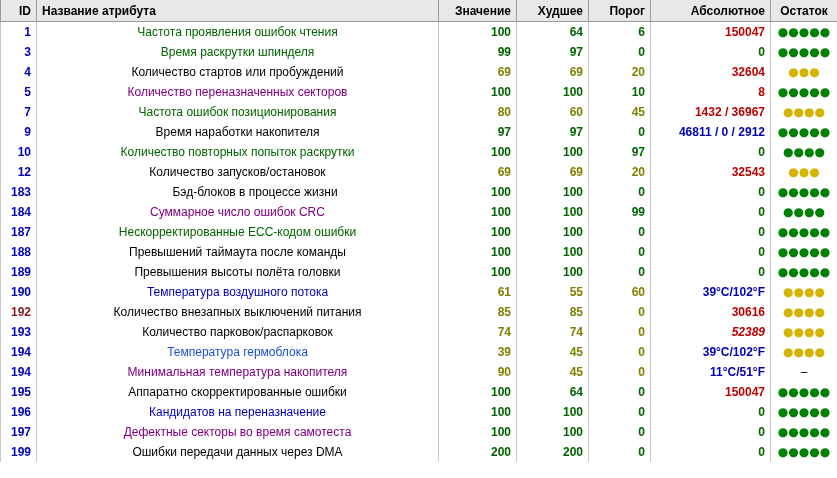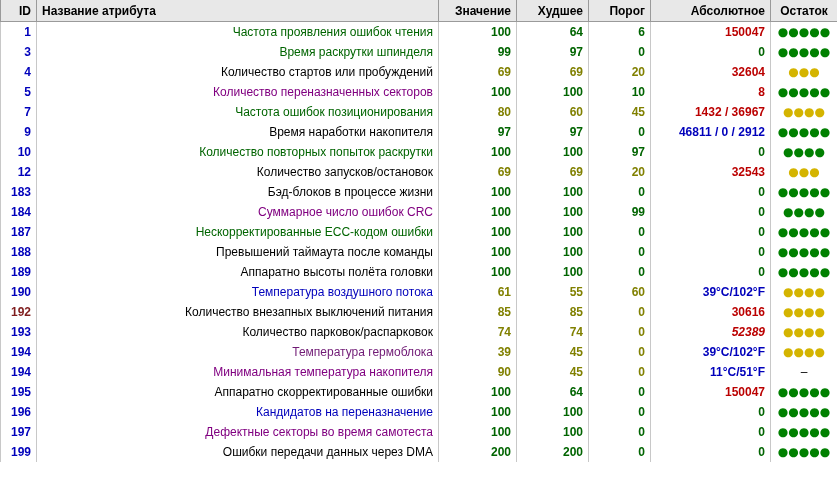--- a/index.html
+++ b/index.html
@@ -48,21 +48,21 @@
   col.c-thr   { width: 62px; }
   col.c-abs   { width: 120px; }
   col.c-rest  { width: 67px; }
 
   .t-id    { text-align: right; padding-right: 8px; font-weight: bold; }
   .t-name  { text-align: left; padding-left: 8px; font-weight: bold; }
   .t-num   { text-align: right; padding-right: 8px; font-weight: bold; }
   .t-rest  { text-align: center; }
 
   td.id    { text-align: right;  padding-right: 8px; font-weight: bold; }
-  td.name  { text-align: right;   padding-left: 8px; margin-left: 36px; }
+  td.name  { text-align: center;   padding-left: 8px; margin-left: 36px; }
   td.num   { text-align: right;  padding-right: 8px; font-weight: bold; }
   td.abs   { text-align: right;  padding-right: 8px; font-weight: bold; }
   td.rest  { text-align: center; }
 
   .dots {
     letter-spacing: 0px;
     font-size: 12px;
     line-height: 12px;
     font-family: "DejaVu Sans", sans-serif;
   }
@@ -196,21 +196,21 @@
         <td class="id" style="color: rgb(0, 0, 187);">188</td>
         <td class="name" style="color: rgb(0, 0, 0);">Превышений таймаута после команды</td>
         <td class="num" style="color: rgb(0, 100, 0);">100</td>
         <td class="num" style="color: rgb(0, 100, 0);">100</td>
         <td class="num" style="color: rgb(0, 100, 0);">0</td>
         <td class="abs" style="color: rgb(0, 100, 0);">0</td>
         <td class="rest"><span class="dots" style="color: rgb(0, 128, 0);">●●●●●</span></td>
       </tr>
       <tr>
         <td class="id" style="color: rgb(0, 0, 187);">189</td>
-        <td class="name" style="color: rgb(0, 0, 0);">Аппаратно высоты полёта головки</td>
+        <td class="name" style="color: rgb(0, 0, 0);">Превышения высоты полёта головки</td>
         <td class="num" style="color: rgb(0, 100, 0);">100</td>
         <td class="num" style="color: rgb(0, 100, 0);">100</td>
         <td class="num" style="color: rgb(0, 100, 0);">0</td>
         <td class="abs" style="color: rgb(0, 100, 0);">0</td>
         <td class="rest"><span class="dots" style="color: rgb(0, 128, 0);">●●●●●</span></td>
       </tr>
       <tr>
         <td class="id" style="color: rgb(0, 0, 187);">190</td>
         <td class="name" style="color: rgb(0, 0, 187);">Температура воздушного потока</td>
         <td class="num" style="color: rgb(128, 128, 0);">61</td>
@@ -232,21 +232,21 @@
         <td class="id" style="color: rgb(0, 0, 187);">193</td>
         <td class="name" style="color: rgb(0, 0, 0);">Количество парковок/распарковок</td>
         <td class="num" style="color: rgb(128, 128, 0);">74</td>
         <td class="num" style="color: rgb(128, 128, 0);">74</td>
         <td class="num" style="color: rgb(128, 128, 0);">0</td>
         <td class="abs" style="color: rgb(187, 0, 0); font-style: italic;">52389</td>
         <td class="rest"><span class="dots" style="color: rgb(212, 180, 0);">●●●●</span></td>
       </tr>
       <tr>
         <td class="id" style="color: rgb(0, 0, 187);">194</td>
-        <td class="name" style="color: #701a75;">Температура гермоблока</td>
+        <td class="name" style="color: #1d4ed8;">Температура гермоблока</td>
         <td class="num" style="color: rgb(128, 128, 0);">39</td>
         <td class="num" style="color: rgb(128, 128, 0);">45</td>
         <td class="num" style="color: rgb(128, 128, 0);">0</td>
         <td class="abs" style="color: rgb(0, 0, 187);">39°C/102°F</td>
         <td class="rest"><span class="dots" style="color: rgb(212, 180, 0);">●●●●</span></td>
       </tr>
       <tr>
         <td class="id" style="color: rgb(0, 0, 187);">194</td>
         <td class="name" style="color: rgb(128, 0, 128);">Минимальная температура накопителя</td>
         <td class="num" style="color: rgb(128, 128, 0);">90</td>

